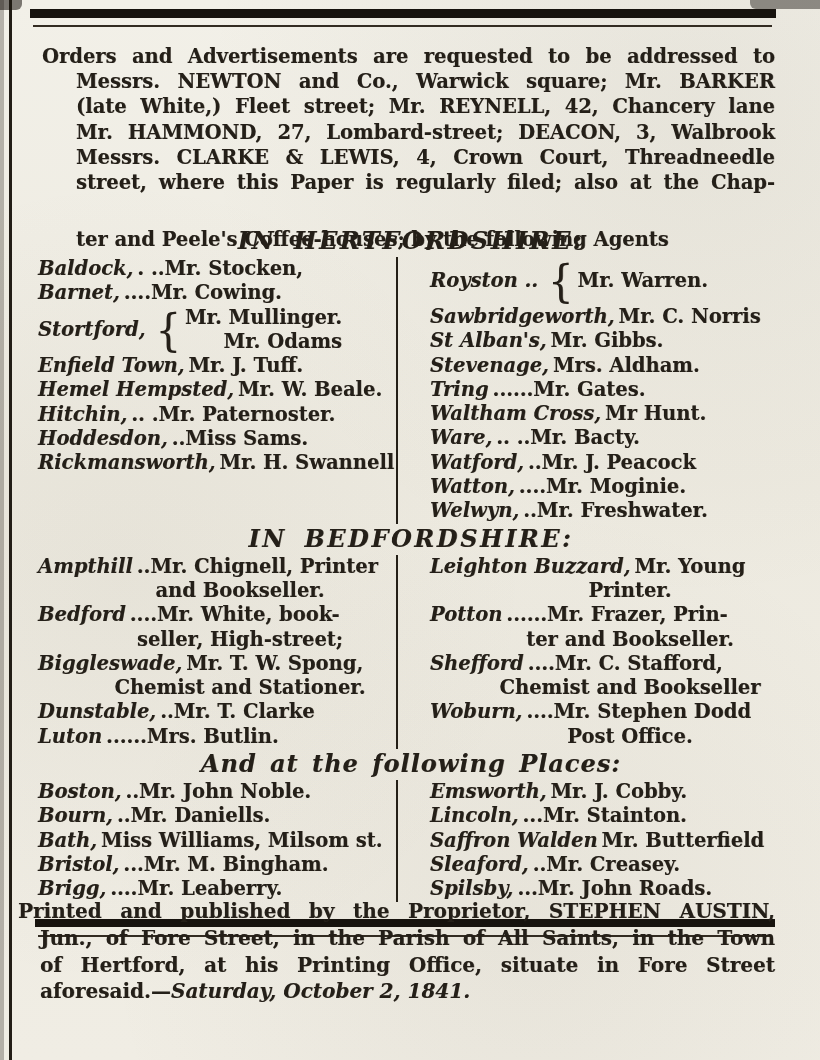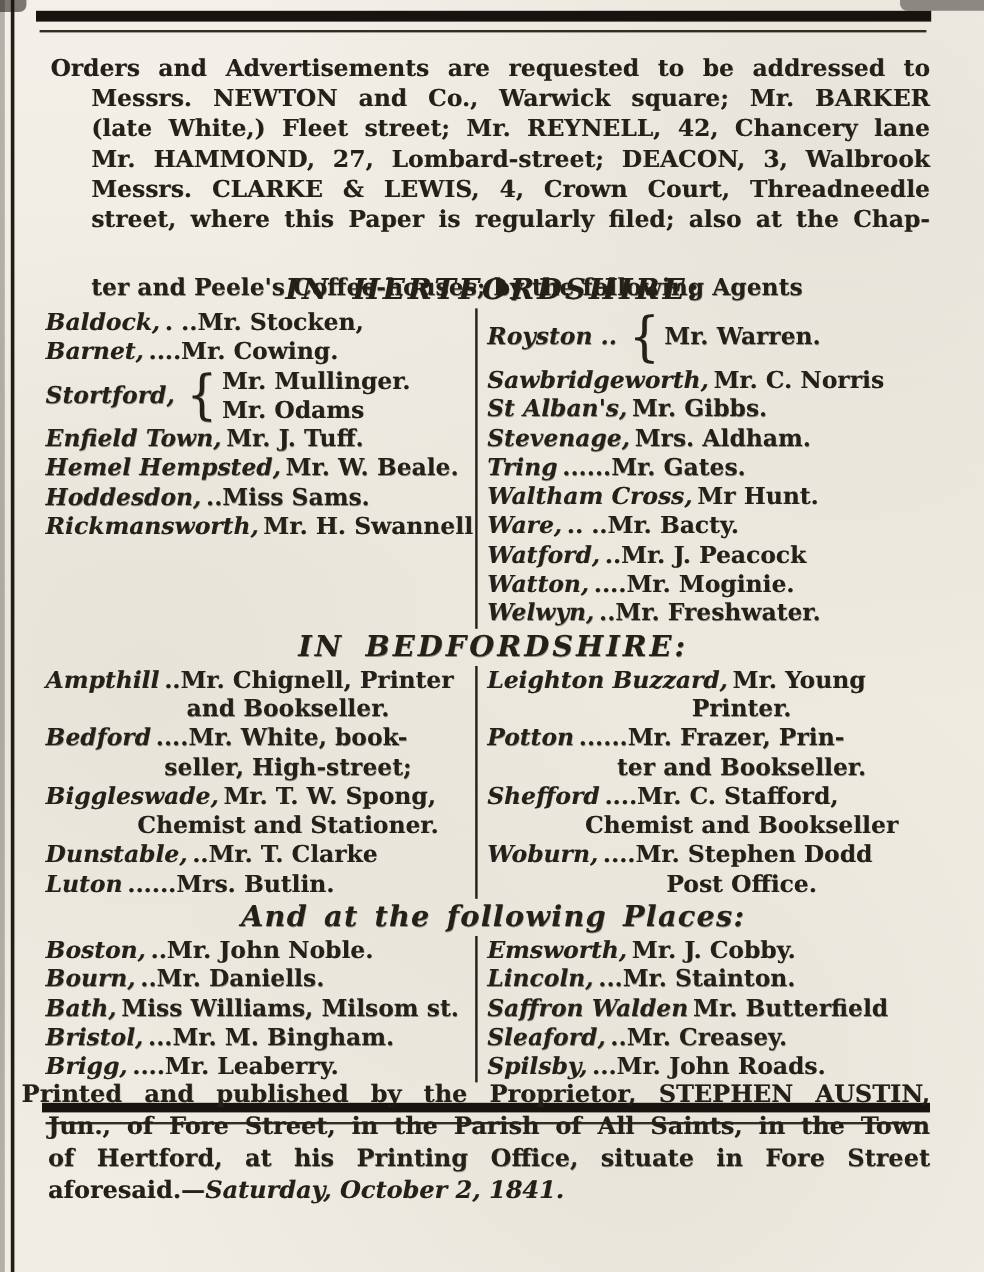--- a/index.html
+++ b/index.html
@@ -43,34 +43,34 @@
   
   .content { position:absolute; left:38px; top:226px; width:746px; }
   .section-heading {
     text-align:center; font-style:italic; font-weight:700;
     font-size:24px; line-height:26px; letter-spacing:2.5px; word-spacing:7px;
     margin:2px 0 3px;
   }
   .section-heading.places-h { letter-spacing:1px; word-spacing:4px; }
   .agents { display:grid; grid-template-columns:358px 1fr; }
   .col { min-width:0; }
-  .col-right { border-left:2px solid #241f17; padding-left:8px; }
+  .col-right { border-left:2px solid #241f17; padding-left:32px; }
   .row {
     font-size:19.5px; line-height:24.3px; font-weight:700; white-space:nowrap;
   }
   .place { font-style:italic; margin-right:4px; }
   .agent { font-style:normal; }
   .cont { text-align:center; padding-left:46px; }
   .brace-row { display:flex; align-items:center; }
   .brace-row .place { flex:0 0 auto; }
   .brace {
     font-size:40px; font-weight:400; line-height:48px;
     transform:scaleY(1.12); margin:0 4px 0 6px;
   }
-  .stack { display:flex; flex-direction:column; }
+  .stack { display:flex; flex-direction:column;text-align:right; }
 
   
   .imprint { position:absolute; left:18px; top:898px; width:757px; }
   .imprint-line {
     font-size:20px; line-height:26.8px; font-weight:700;
     text-align:justify; text-align-last:justify;
   }
   .imprint-line.indent { padding-left:22px; }
   .imprint-line.last { text-align-last:left; }
   .date { font-style:italic; }
@@ -107,20 +107,21 @@
         <div class="row brace-row">
           <span class="place">Stortford,</span>
           <span class="brace">{</span>
           <span class="stack">
             <span class="agent">Mr. Mullinger.</span>
             <span class="agent">Mr. Odams</span>
           </span>
         </div>
         <div class="row"><span class="place">Enfield Town,</span><span class="agent">Mr. J. Tuff.</span></div>
         <div class="row"><span class="place">Hemel Hempsted,</span><span class="agent">Mr. W. Beale.</span></div>
+        <div class="row"><span class="place">Hitchin,</span><span class="agent">.. .Mr. Paternoster.</span></div>
         <div class="row"><span class="place">Hoddesdon,</span><span class="agent">..Miss Sams.</span></div>
         <div class="row"><span class="place">Rickmansworth,</span><span class="agent">Mr. H. Swannell</span></div>
       </div>
       <div class="col col-right">
         <div class="row brace-row">
           <span class="place">Royston ..</span>
           <span class="brace">{</span>
           <span class="stack">
             <span class="agent">Mr. Warren.</span>
           </span>

